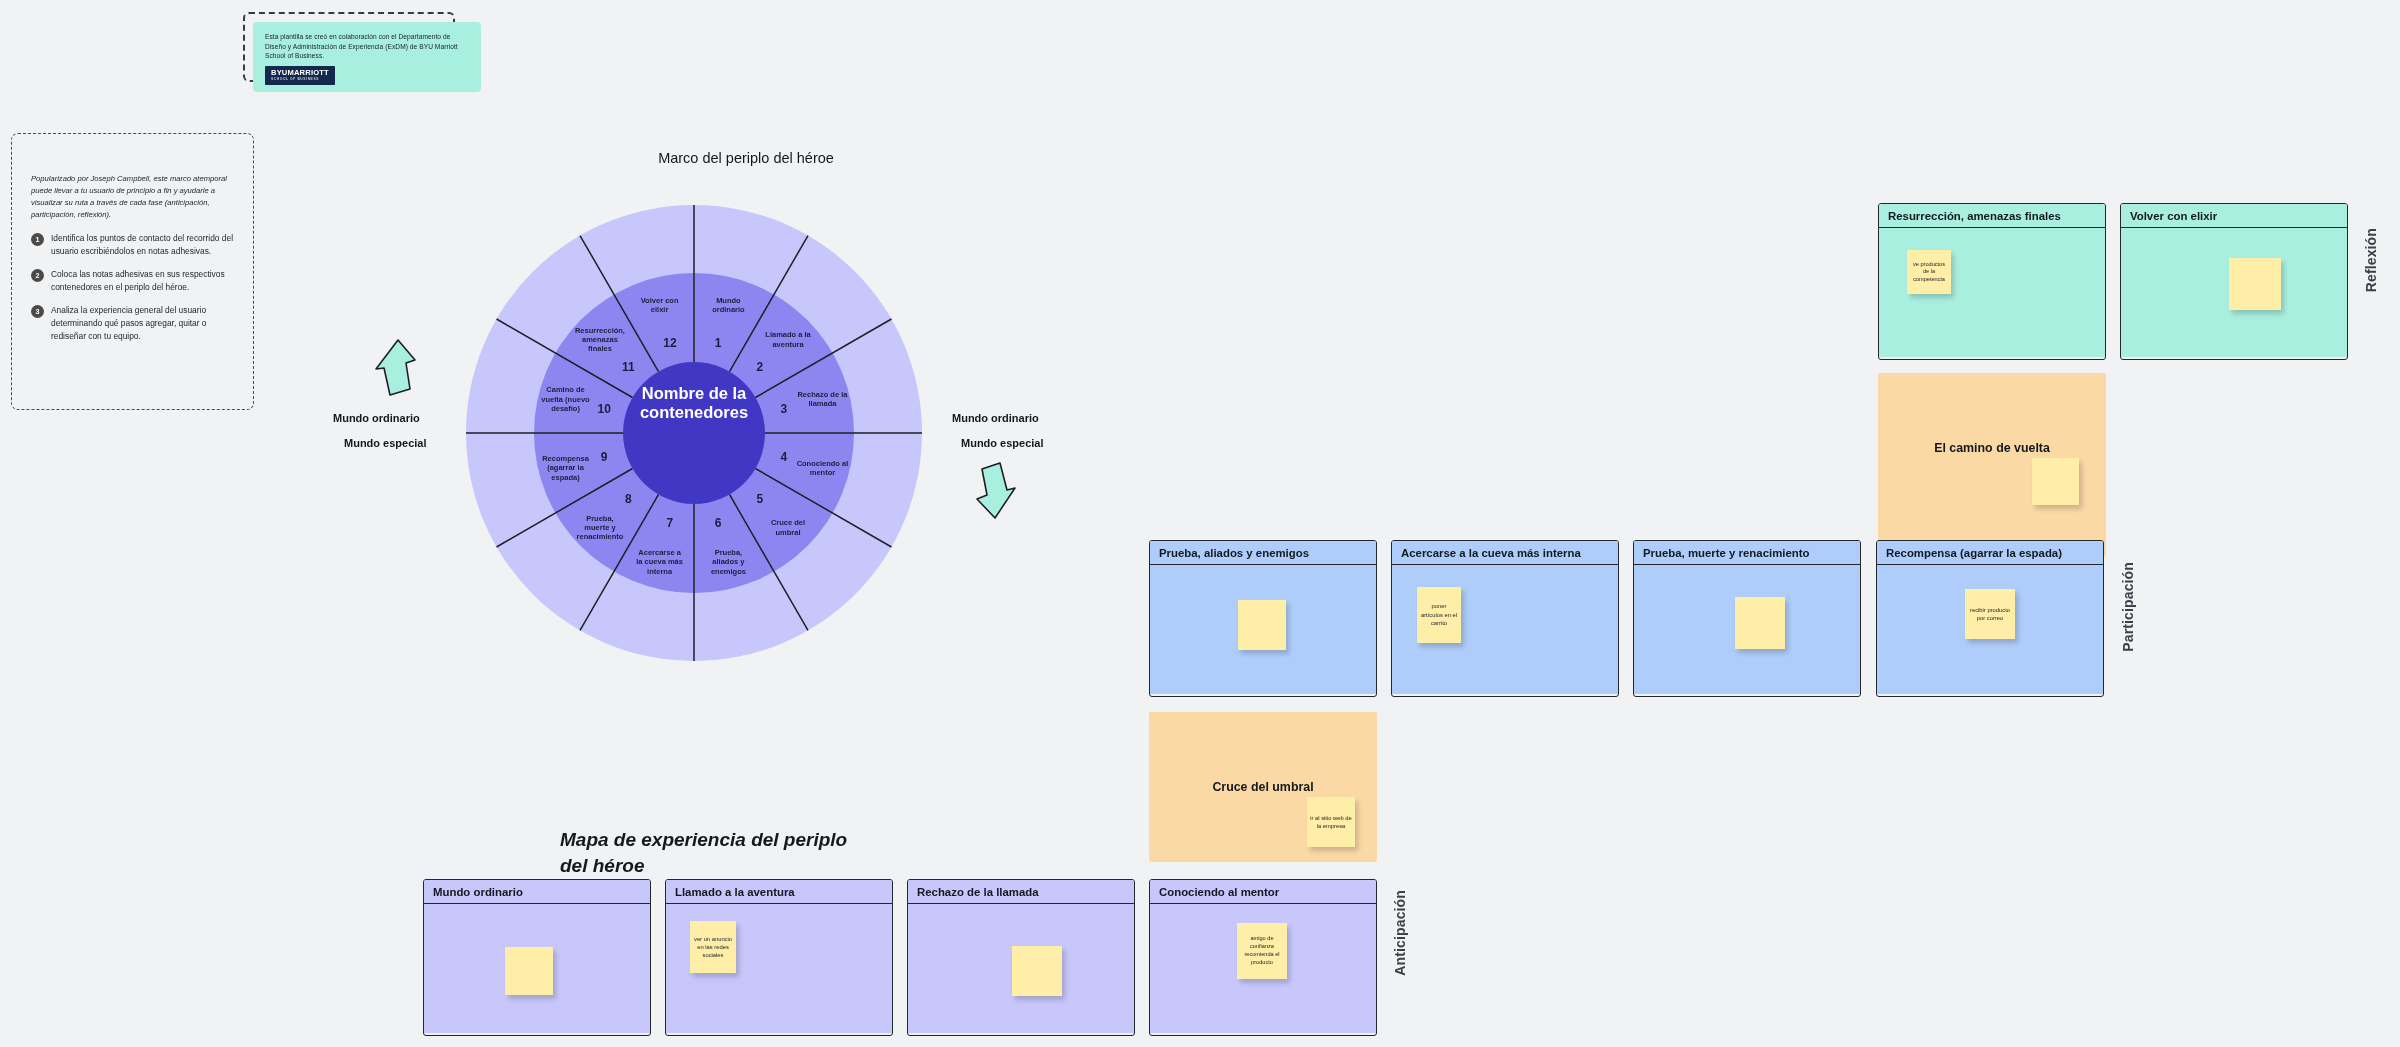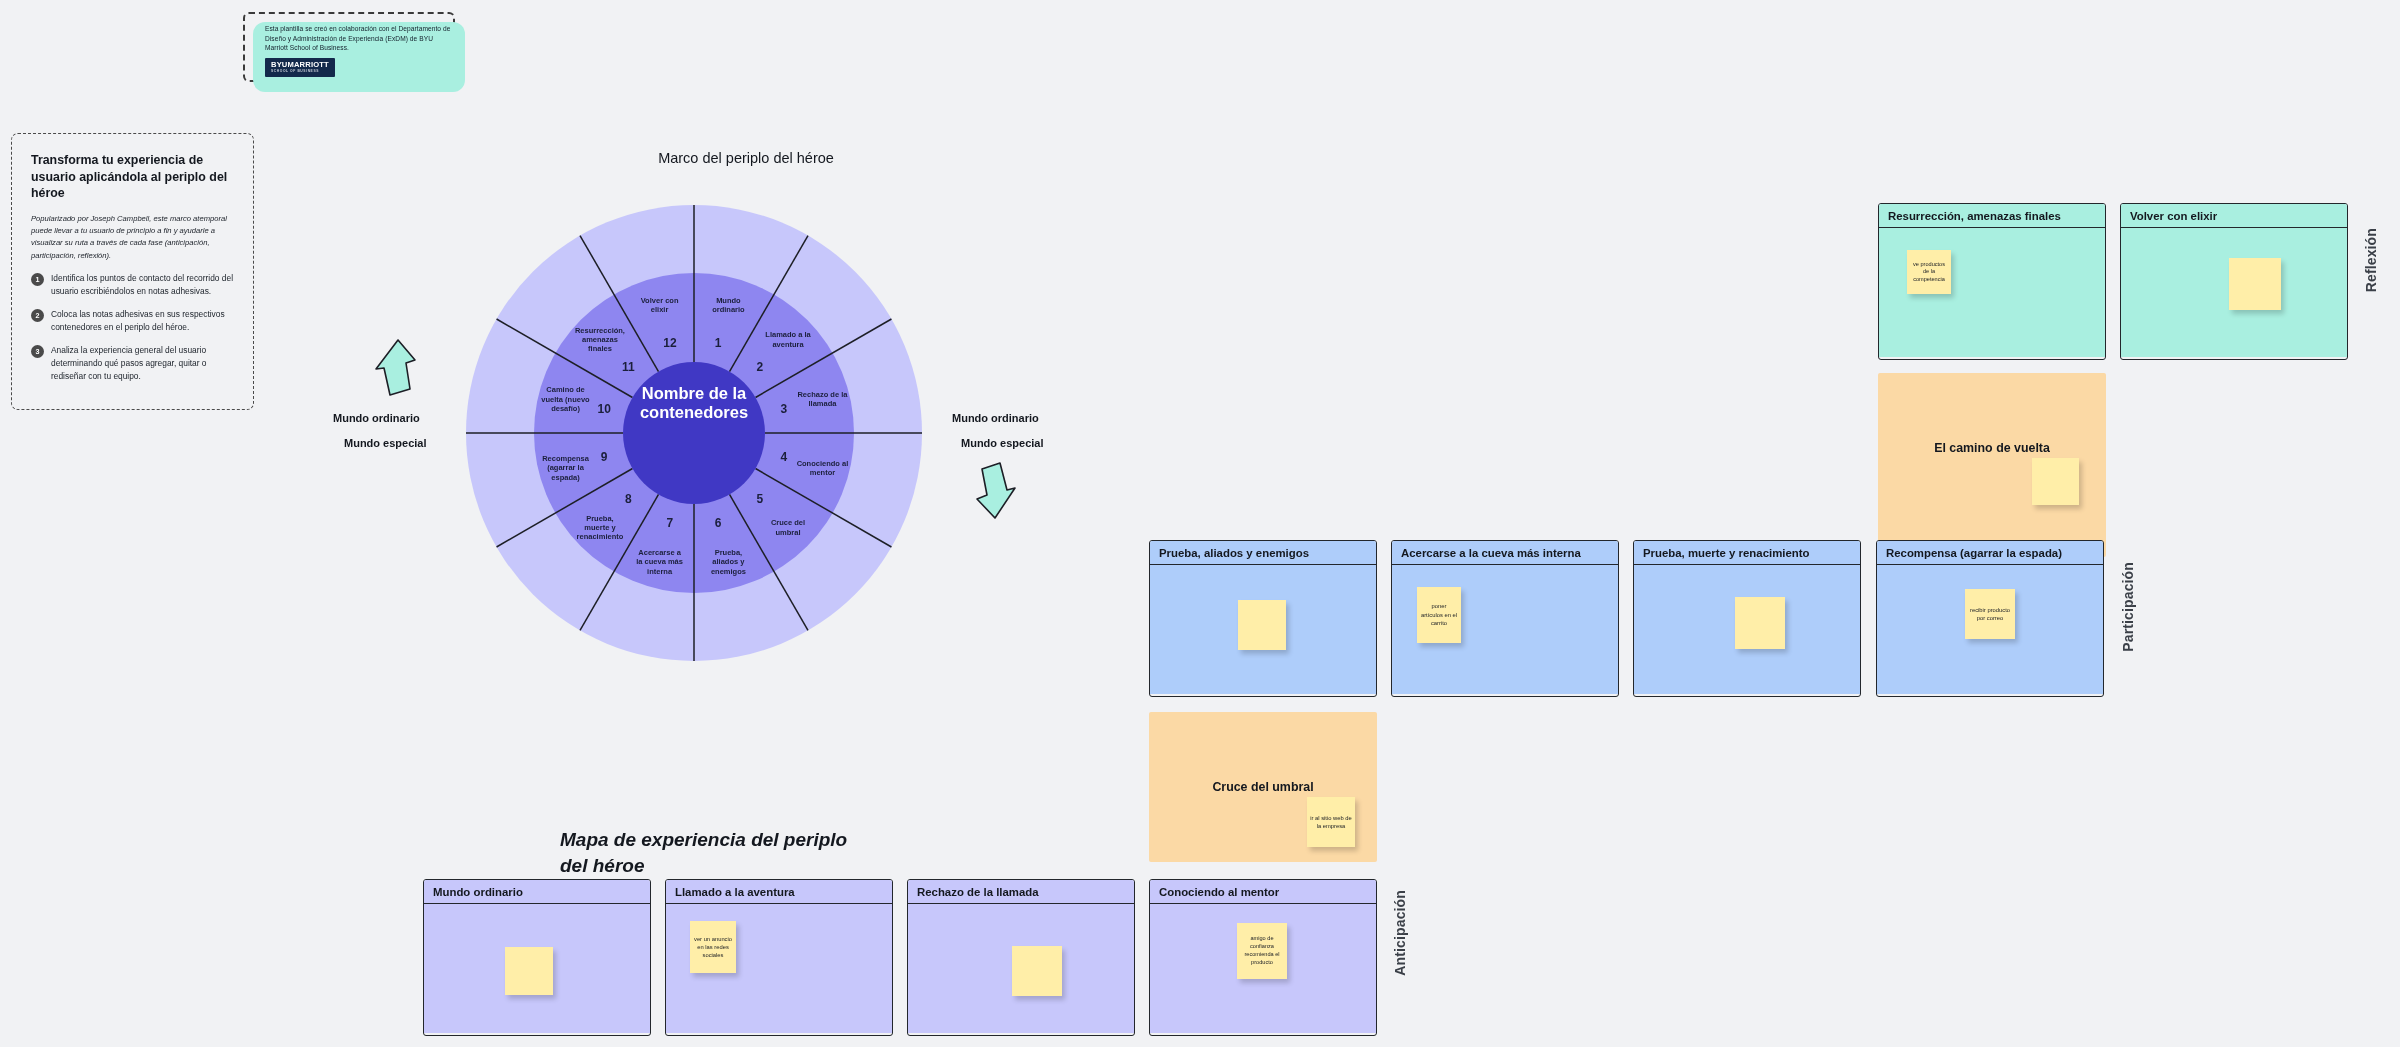--- a/index.html
+++ b/index.html
@@ -13,44 +13,44 @@
     position:relative;
   }
   .abs { position:absolute; }
 
   
   #byu-note {
     left:243px; top:12px; width:212px; height:70px;
     border:2px dashed #3a3a3a; border-radius:6px;
   }
   #byu-note-inner {
-    position:absolute; left:8px; top:8px; width:212px; height:70px;
-    background:#a9efe0; border-radius:12px;
-    padding:2px 12px 8px 12px;
+    position:absolute; left:8px; top:8px; width:228px; height:70px;
+    background:#a9efe0; border-radius:4px;
+    padding:10px 12px 8px 12px;
   }
   #byu-note-text {
     font-size:6.6px; line-height:1.45; color:#14202b; letter-spacing:.01em;
   }
   #byu-logo {
     margin-top:5px; background:#13294b; display:inline-block;
     padding:3px 6px 3px 6px; border-radius:1px;
   }
   #byu-logo .l1 { font-size:7.6px; font-weight:bold; color:#ffffff; letter-spacing:.02em; line-height:1; }
   #byu-logo .l1 b { color:#ffffff; }
   #byu-logo .l2 { font-size:3.3px; font-weight:bold; color:#c6ccd6; letter-spacing:.18em; line-height:1.4; margin-top:1px;}
 
   
   #instructions {
     left:11px; top:133px; width:243px; height:277px;
     border:1.6px dashed #4a4a4a; border-radius:7px;
     background:transparent;
     padding:18px 19px;
   }
   #instr-title { font-size:12.4px; font-weight:bold; line-height:1.35; color:#14181f; }
-  #instr-body { font-size:7.6px; font-style:italic; line-height:1.6; margin-top:11px; color:#21262e; }
+  #instr-body { font-size:7.6px; font-style:italic; line-height:1.6; margin-top:21px; color:#21262e; }
   .instr-step { display:flex; gap:7px; margin-top:10px; align-items:flex-start; }
   .instr-num {
     flex:0 0 auto; width:13px; height:13px; border-radius:50%;
     background:#4a4a4a; color:#fff; font-size:7.2px; font-weight:bold;
     display:flex; align-items:center; justify-content:center; margin-top:1px;
   }
   .instr-txt { font-size:8.4px; line-height:1.55; color:#1b2129; }
 
   
   #wheel-title {
@@ -130,21 +130,20 @@
   <div id="byu-note-inner">
     <div id="byu-note-text">Esta plantilla se creó en colaboración con el Departamento de Diseño y Administración de Experiencia (ExDM) de BYU Marriott School of Business.</div>
     <div id="byu-logo">
       <div class="l1"><b>BYU</b><span>MARRIOTT</span></div>
       <div class="l2">SCHOOL OF BUSINESS</div>
     </div>
   </div>
 </div>
 
 <div class="abs" id="instructions">
-  <div id="instr-title">Transforma tu experiencia de usuario aplicándola al periplo del héroe</div>
   <div id="instr-body">Popularizado por Joseph Campbell, este marco atemporal puede llevar a tu usuario de principio a fin y ayudarle a visualizar su ruta a través de cada fase (anticipación, participación, reflexión).</div>
   <div class="instr-step">
     <div class="instr-num">1</div>
     <div class="instr-txt">Identifica los puntos de contacto del recorrido del usuario escribiéndolos en notas adhesivas.</div>
   </div>
   <div class="instr-step">
     <div class="instr-num">2</div>
     <div class="instr-txt">Coloca las notas adhesivas en sus respectivos contenedores en el periplo del héroe.</div>
   </div>
   <div class="instr-step">

